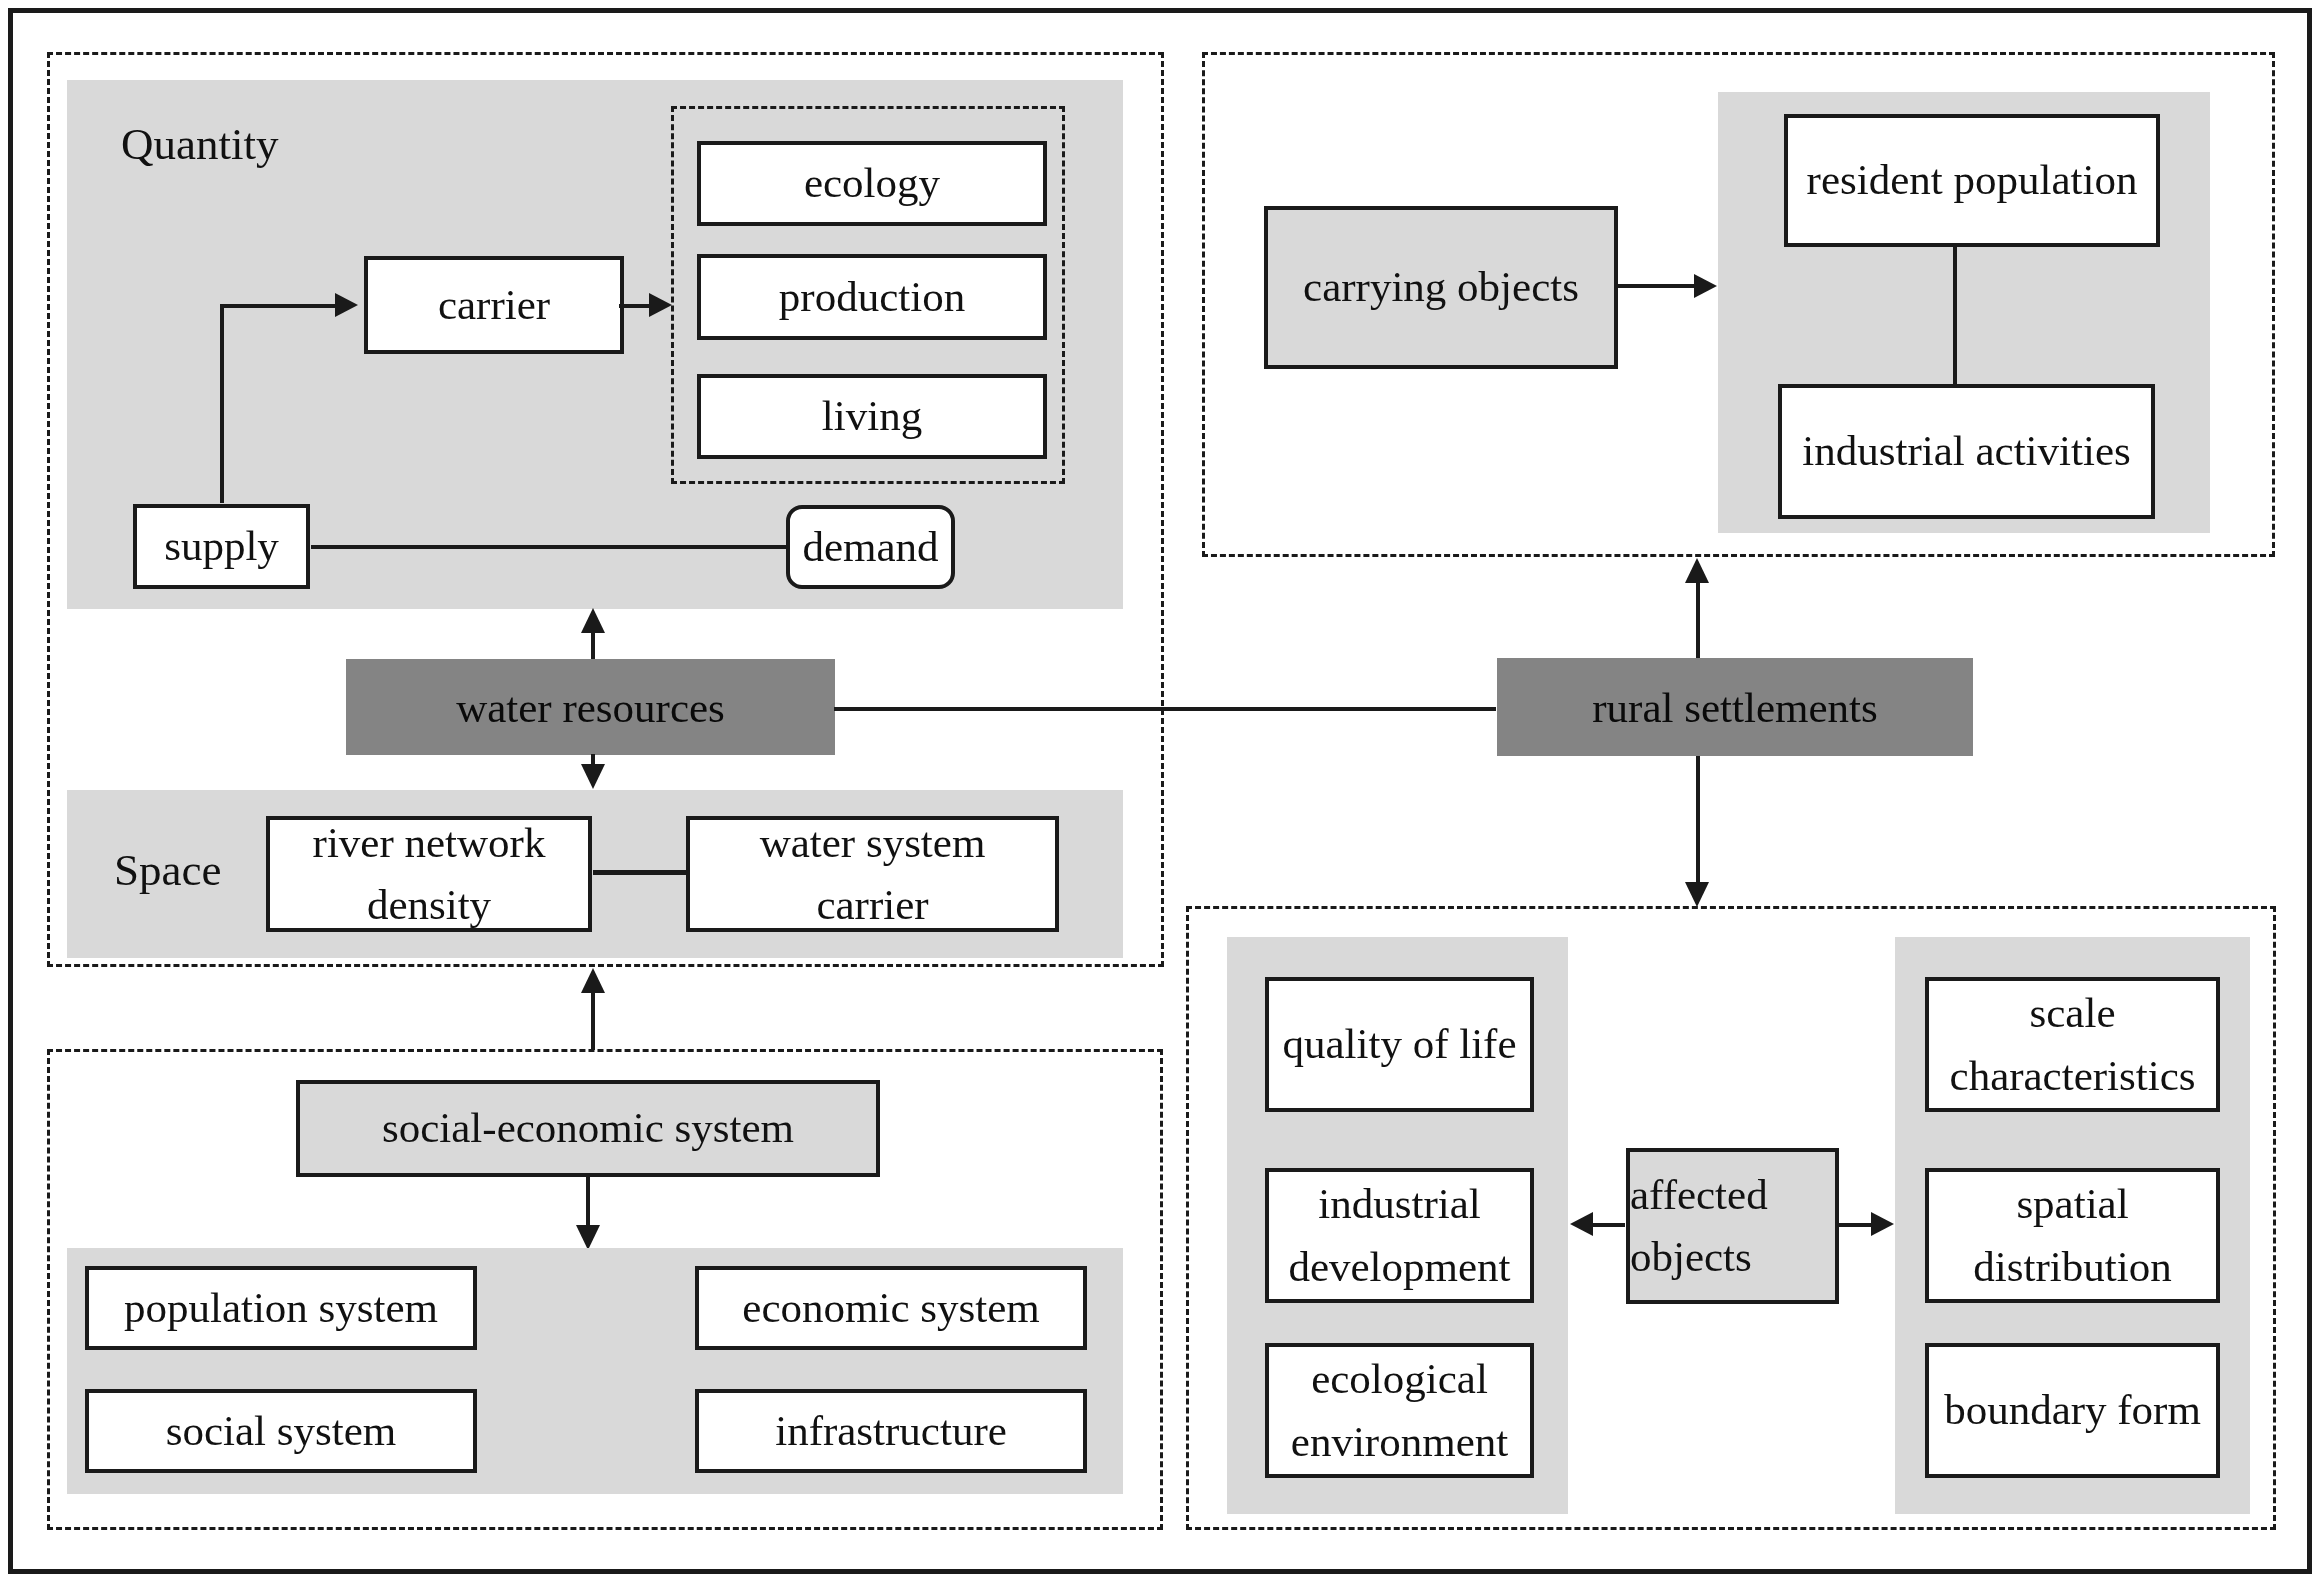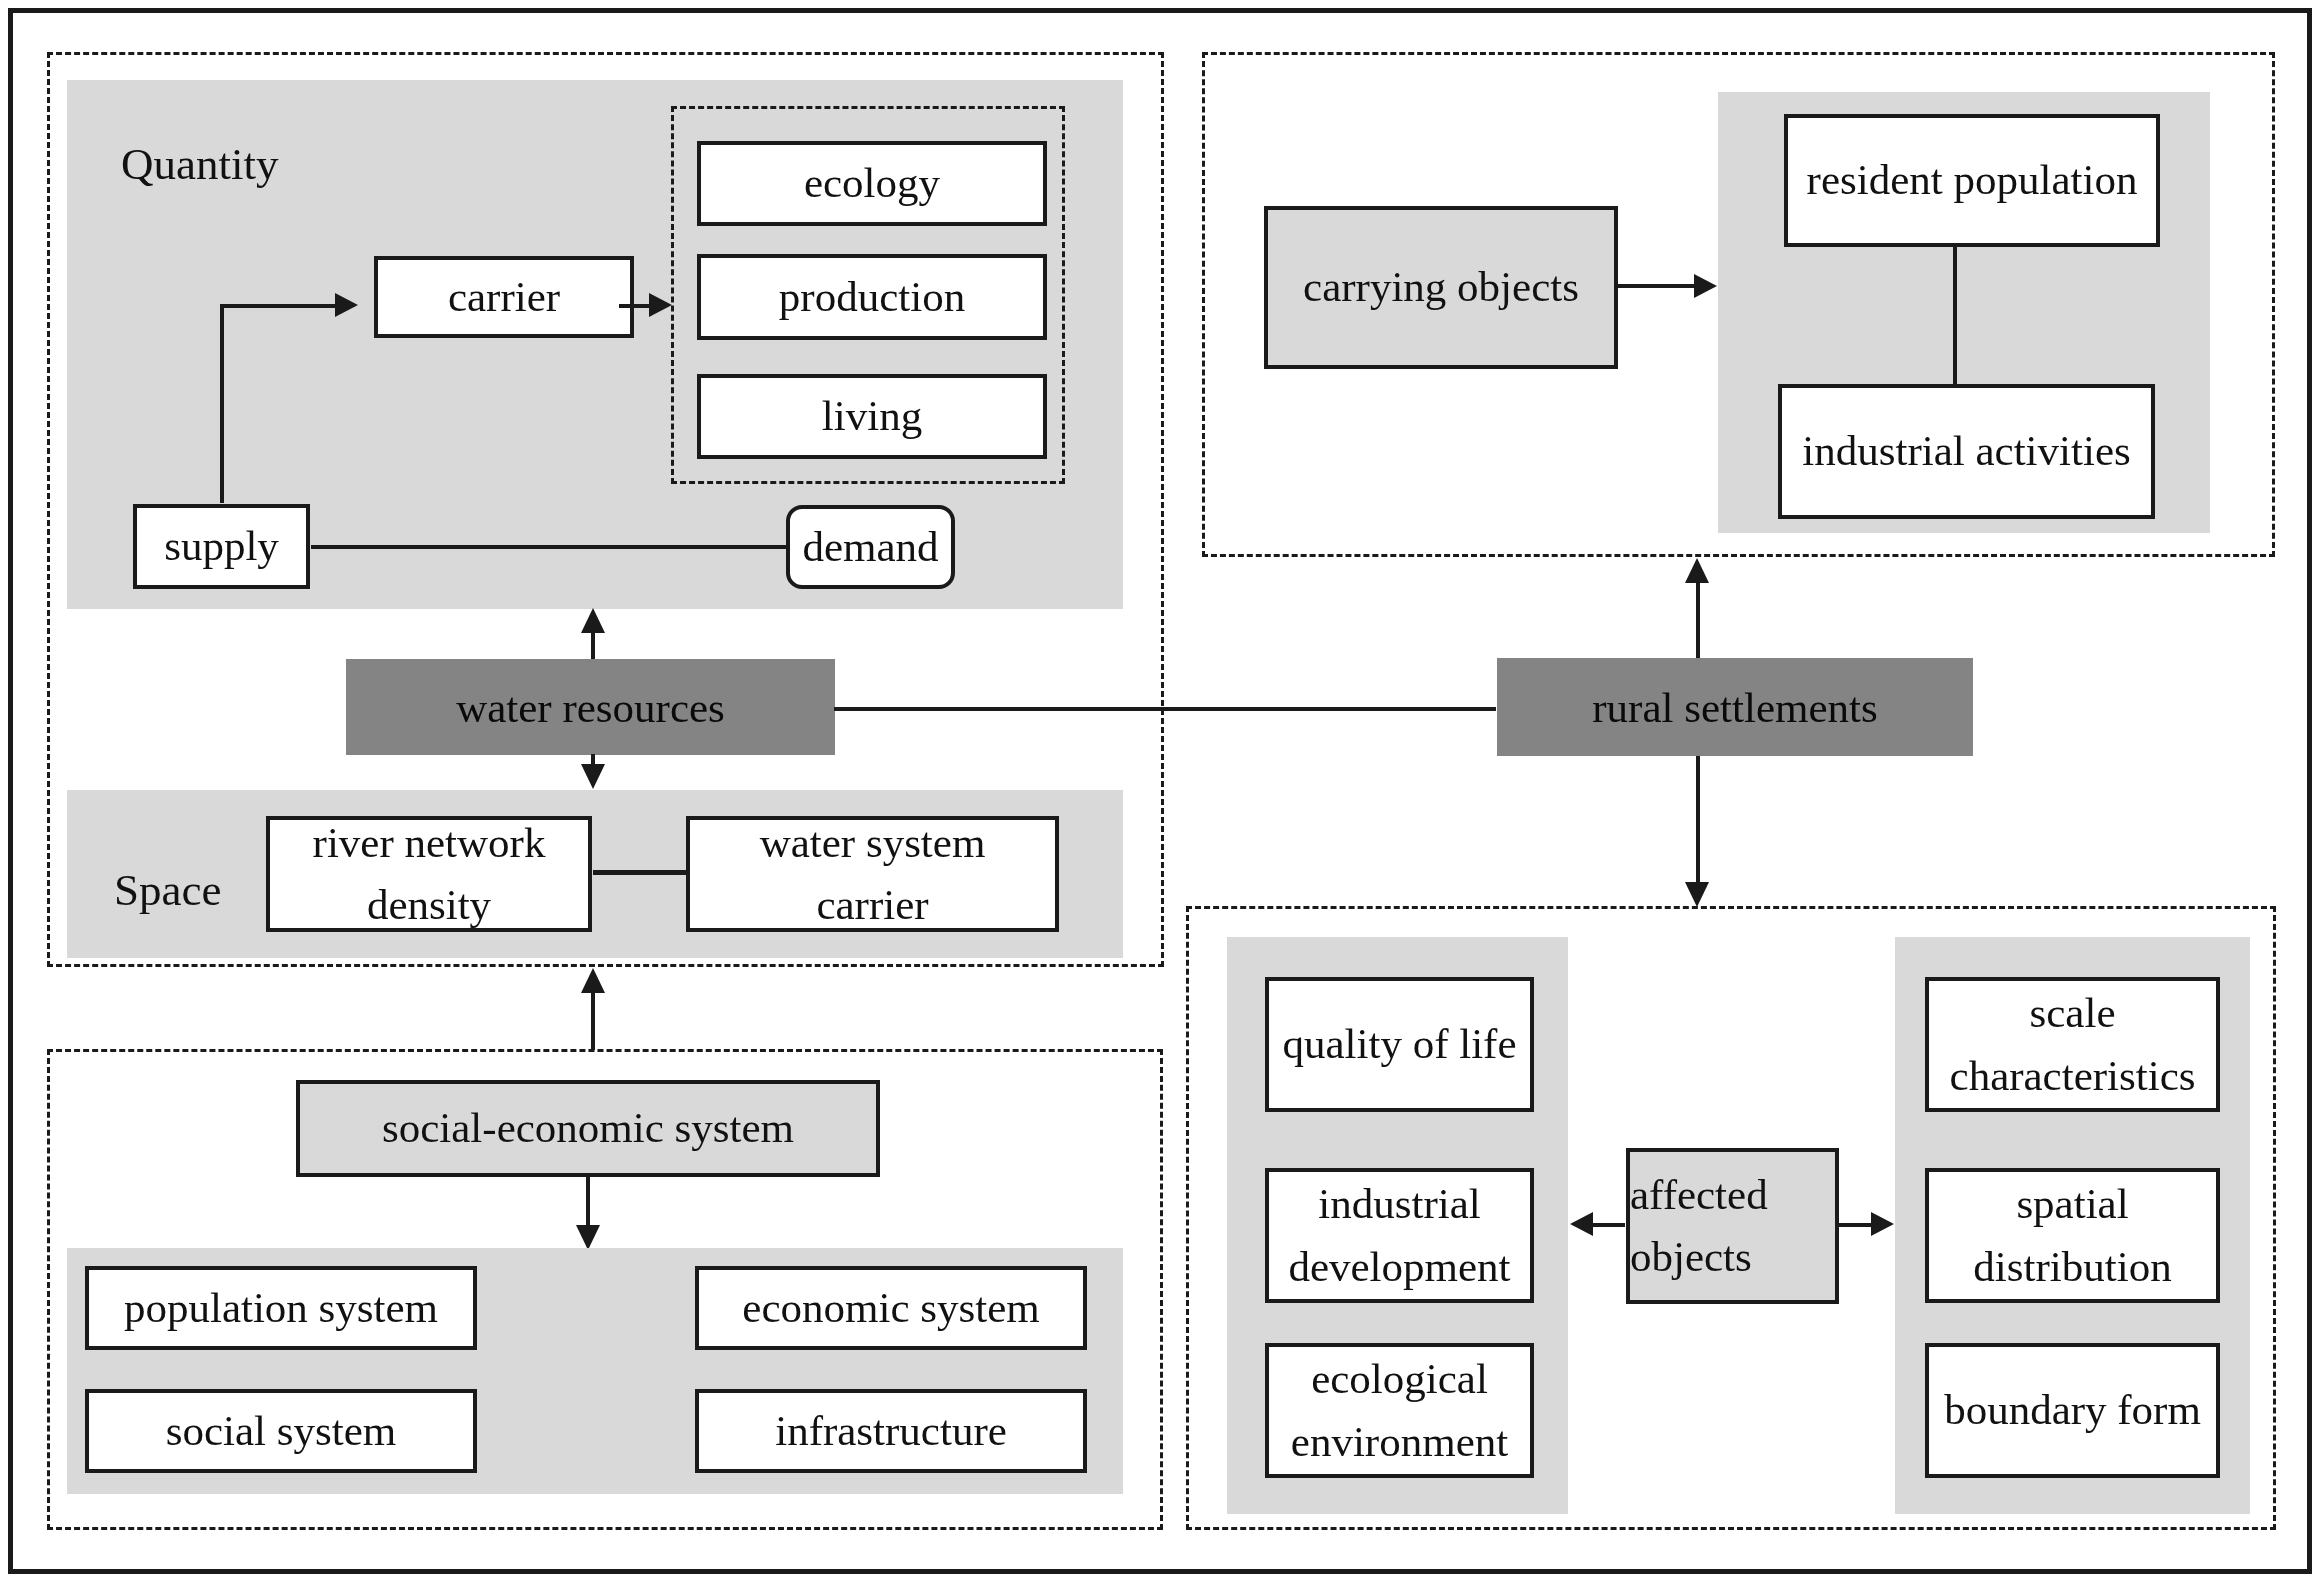--- a/index.html
+++ b/index.html
@@ -10,21 +10,21 @@
   .abs{position:absolute;box-sizing:border-box;}
   .frame{border:5.2px solid #1a1a1a;}
   .dashed{border:3.7px dashed #1a1a1a;}
   .panel{background:#d9d9d9;}
   .box{background:#ffffff;border:4.5px solid #1a1a1a;display:flex;align-items:center;justify-content:center;
        text-align:center;font-size:43px;line-height:1.45;padding:0 10.5px;}
   .gbox{background:#d9d9d9;border:4.5px solid #1a1a1a;display:flex;align-items:center;justify-content:center;
        text-align:left;font-size:43px;line-height:1.45;}
   .dark{background:#848484;display:flex;align-items:center;justify-content:center;
        text-align:center;font-size:43px;color:#0a0a0a;}
-  .lbl{font-size:45px;margin-top:20px;}
+  .lbl{font-size:45px;}
   .line{background:#1a1a1a;}
   .tri{width:0;height:0;}
   .tri.right{border-top:12.7px solid transparent;border-bottom:12.7px solid transparent;border-left:23px solid #1a1a1a;}
   .tri.left {border-top:12.7px solid transparent;border-bottom:12.7px solid transparent;border-right:23px solid #1a1a1a;}
   .tri.up   {border-left:12.7px solid transparent;border-right:12.7px solid transparent;border-bottom:25px solid #1a1a1a;}
   .tri.down {border-left:12.7px solid transparent;border-right:12.7px solid transparent;border-top:25px solid #1a1a1a;}
 </style>
 </head>
 <body>
 
@@ -36,21 +36,21 @@
 
   <div class="abs panel" style="left:67px;top:80px;width:1056px;height:529px;"></div>
   <div class="abs lbl" style="left:121px;top:118px;">Quantity</div>
 
   <div class="abs dashed" style="left:671px;top:106px;width:394px;height:378px;"></div>
 
   <div class="abs box" style="left:697px;top:141px;width:350px;height:85px;">ecology</div>
   <div class="abs box" style="left:697px;top:254px;width:350px;height:86px;">production</div>
   <div class="abs box" style="left:697px;top:374px;width:350px;height:85px;">living</div>
 
-  <div class="abs box" style="left:374px;top:256px;width:260px;height:82px;">carrier</div>
+  <div class="abs box" style="left:364px;top:256px;width:260px;height:98px;">carrier</div>
   <div class="abs box" style="left:133px;top:504px;width:177px;height:85px;">supply</div>
   <div class="abs box" style="left:786px;top:505px;width:169px;height:84px;border-radius:16px;">demand</div>
 
   <div class="abs line" style="left:220px;top:305px;width:3.7px;height:198px;"></div>
   <div class="abs line" style="left:220px;top:304px;width:116px;height:3.7px;"></div>
   <div class="abs tri right" style="left:335px;top:293px;"></div>
 
   <div class="abs line" style="left:619px;top:304px;width:31px;height:3.7px;"></div>
   <div class="abs tri right" style="left:649px;top:293px;"></div>
 

